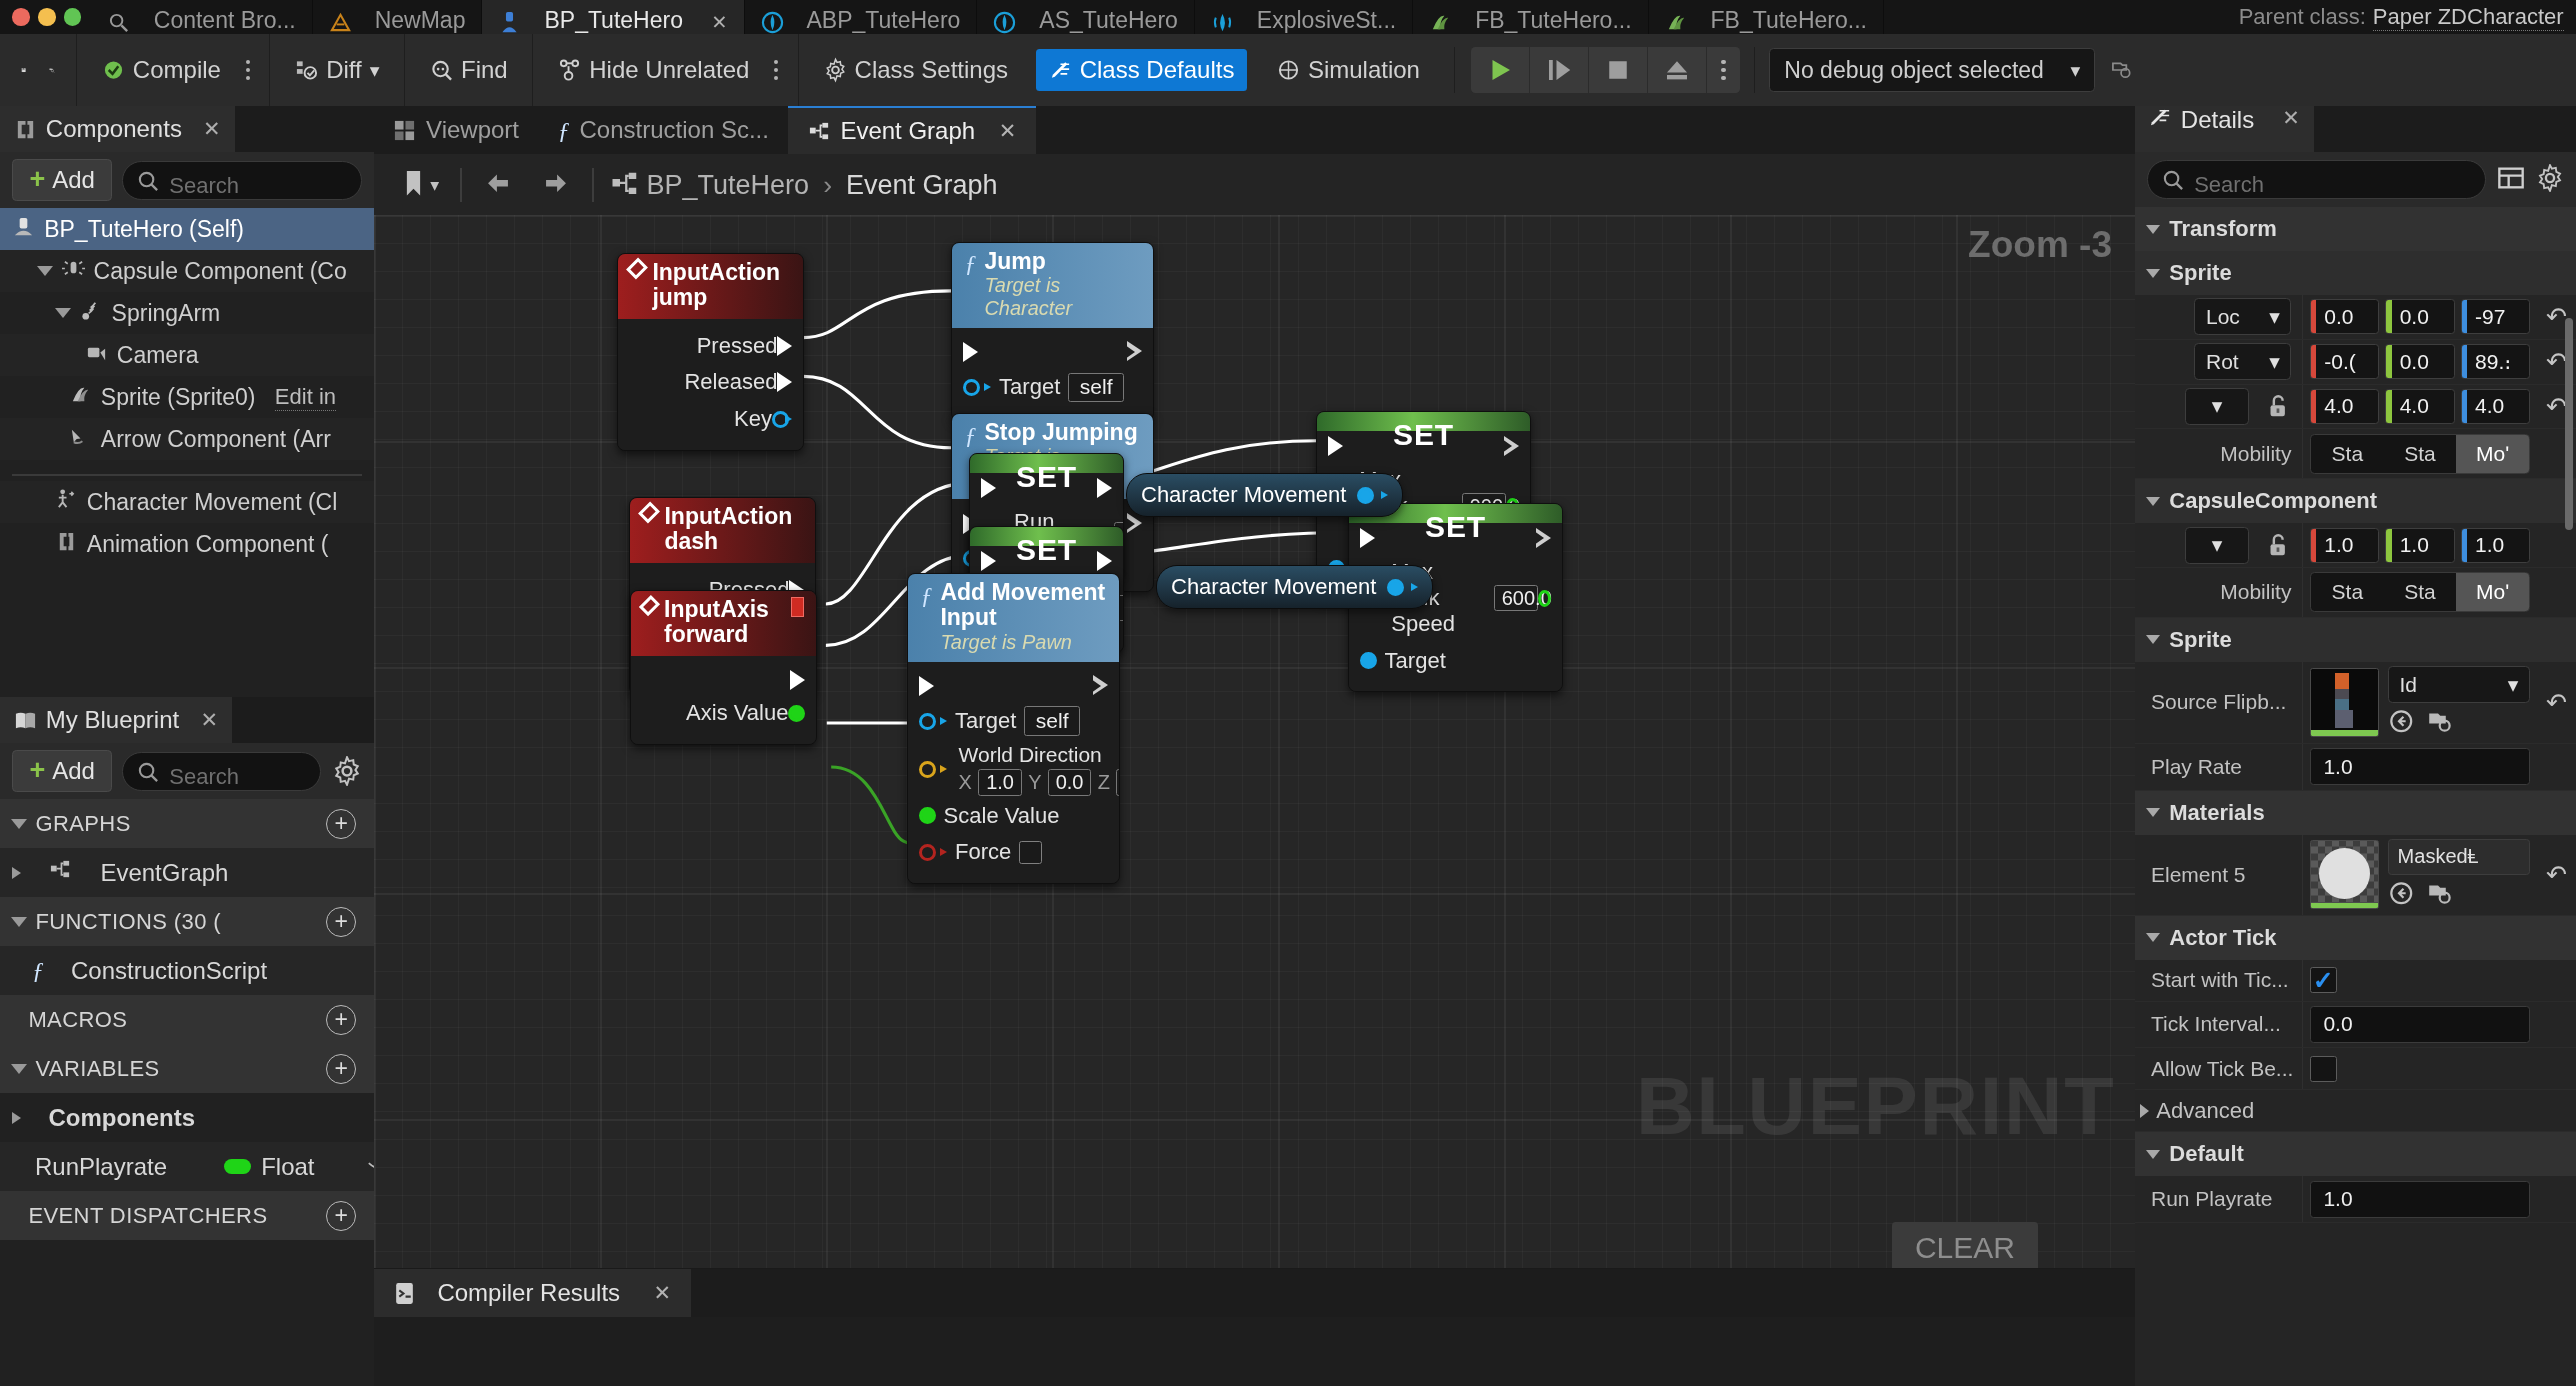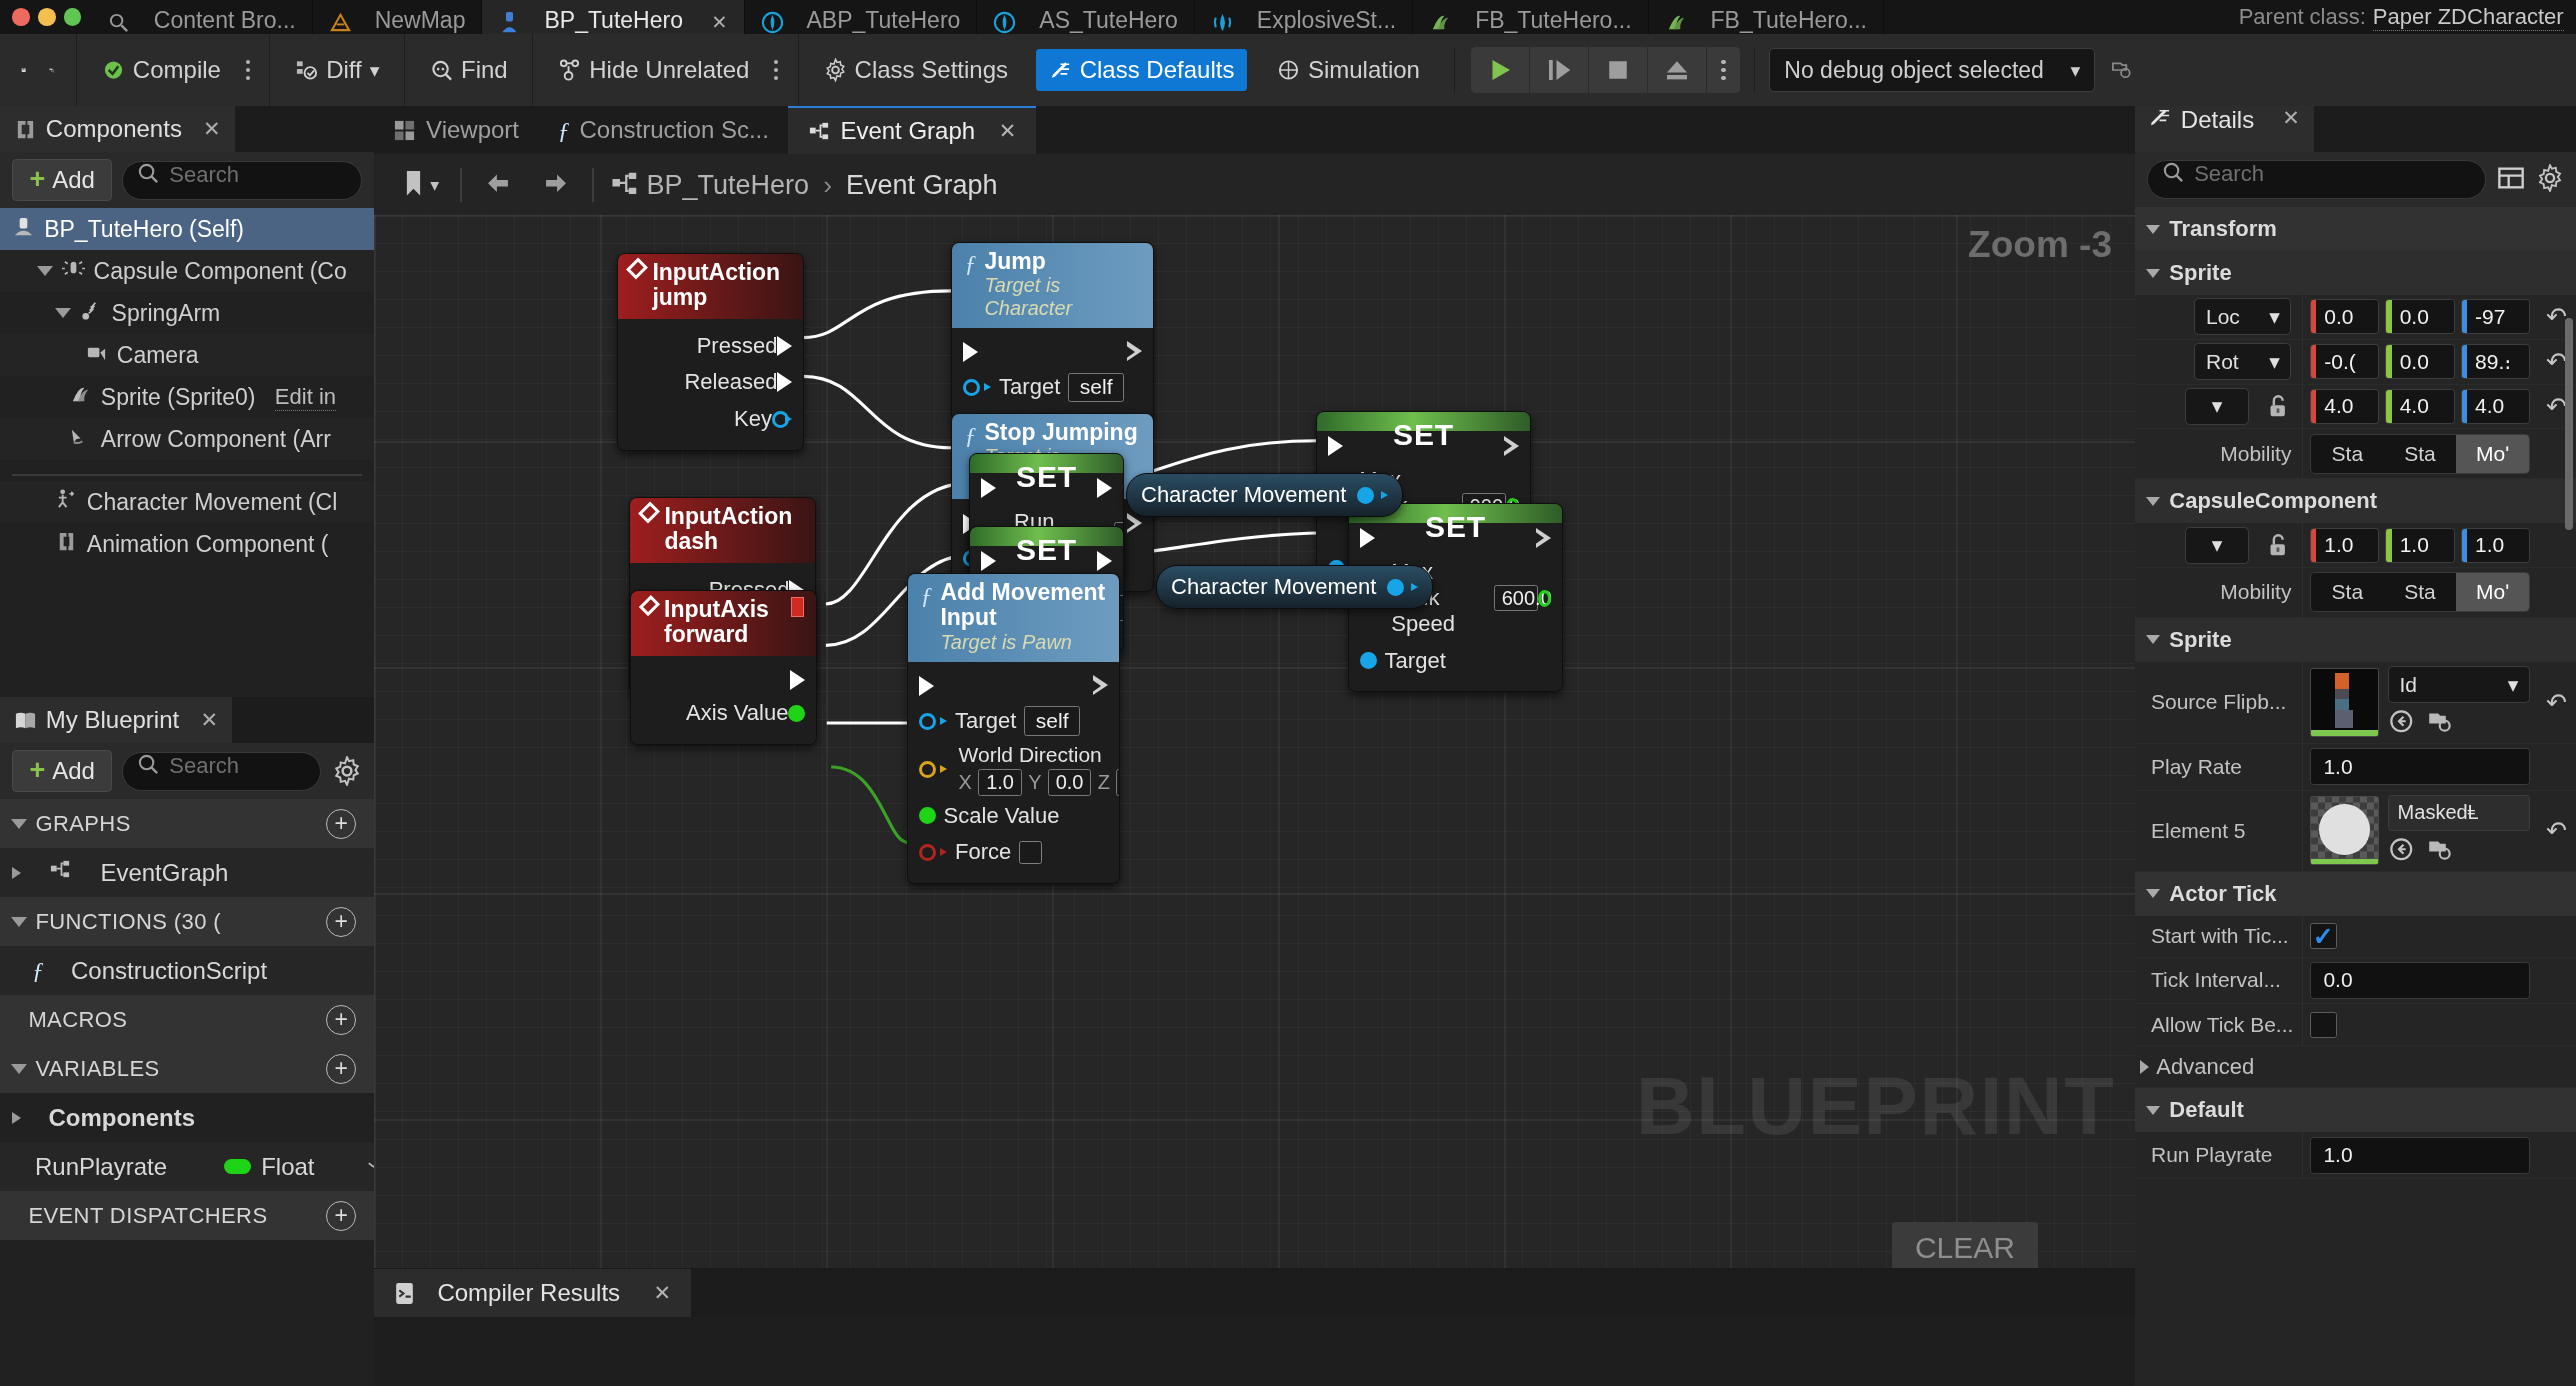--- a/index.html
+++ b/index.html
@@ -68,21 +68,21 @@
   }
   .paneltab .pclose { margin-left: 12.4px; font-size: 21px; color: #aeaeae; }
   .panelrow { height: 56px; display: flex; align-items: center; gap: 10.6px; padding: 0 12.4px; background: #2a2a2a;}
   .addbtn {
     display: flex; align-items: center; gap: 7px; background: #3b3b3b;
     border: 0.9px solid #4a4a4a; border-radius: 4.4px; padding: 6.2px 16px;
     font-size: 24px; color: #e6e6e6;
   }
   .plus { color: #8bc34a; font-size: 27px; line-height: 0.8; font-weight: 600; }
   .searchbox {
-    flex: 1; display: flex; align-items: flex-start; gap: 8.8px;
+    flex: 1; display: flex; align-items: flex-end; gap: 8.8px;
     background: #121212; border: 0.9px solid #3a3a3a; border-radius: 19.4px;
     height: 39px; padding: 0 14px; font-size: 22px; color: #707070;
   }
   .gear { width: 30px; height: 30px; }
 
   .treeitem {
     display: flex; align-items: center; height: 42px; font-size: 23px;
     color: #cfcfcf; gap: 8.8px; white-space: nowrap; overflow: hidden;
   }
   .treeitem.sel { background: #4b6484; color: #ffffff; }
@@ -1353,20 +1353,24 @@
 
   <div class="dprop">
     <div class="dpname" style="justify-content:flex-start;padding-left:16px">Play Rate</div>
     <div class="dpval">
       <div class="txtfield">1.0</div>
     </div>
     <div class="dpreset"></div>
   </div>
 
 
+  <div class="dsec">
+    <span class="dtri"></span>
+    <span>Materials</span>
+  </div>
 
   <div class="dprop" style="min-height:81px">
     <div class="dpname" style="justify-content:flex-start;padding-left:16px">Element 5</div>
     <div class="dpval" style="gap:8.8px">
       <div class="thumb" style="background:repeating-conic-gradient(#5a5a5a 0% 25%, #3d3d3d 0% 50%) 0/14px 14px">
         <div style="position:absolute;left:12%;top:10%;width:76%;height:76%;border-radius:50%;background:#e0e0e0"></div>
         <div class="glow"></div>
       </div>
       <div style="display:flex;flex-direction:column;gap:5.3px;flex:1">
         <div class="assetname">MaskedⱠ</div>

